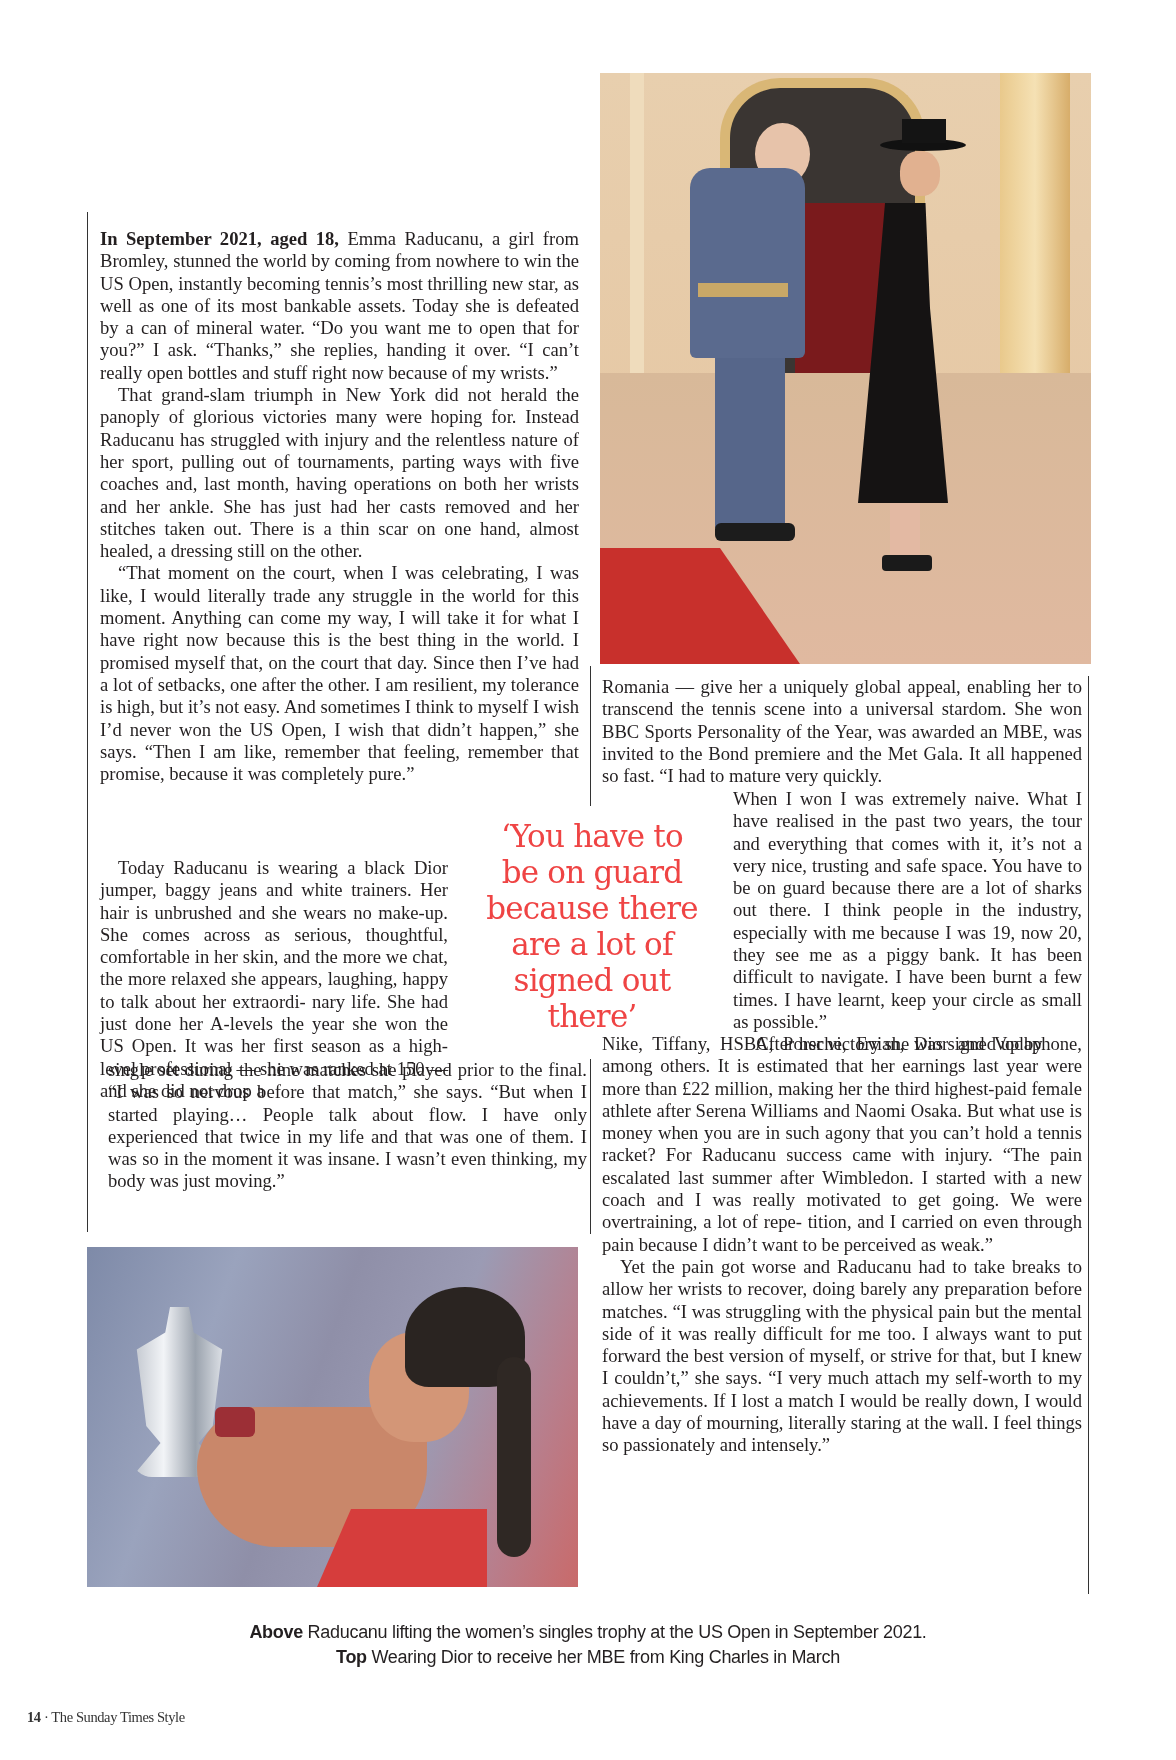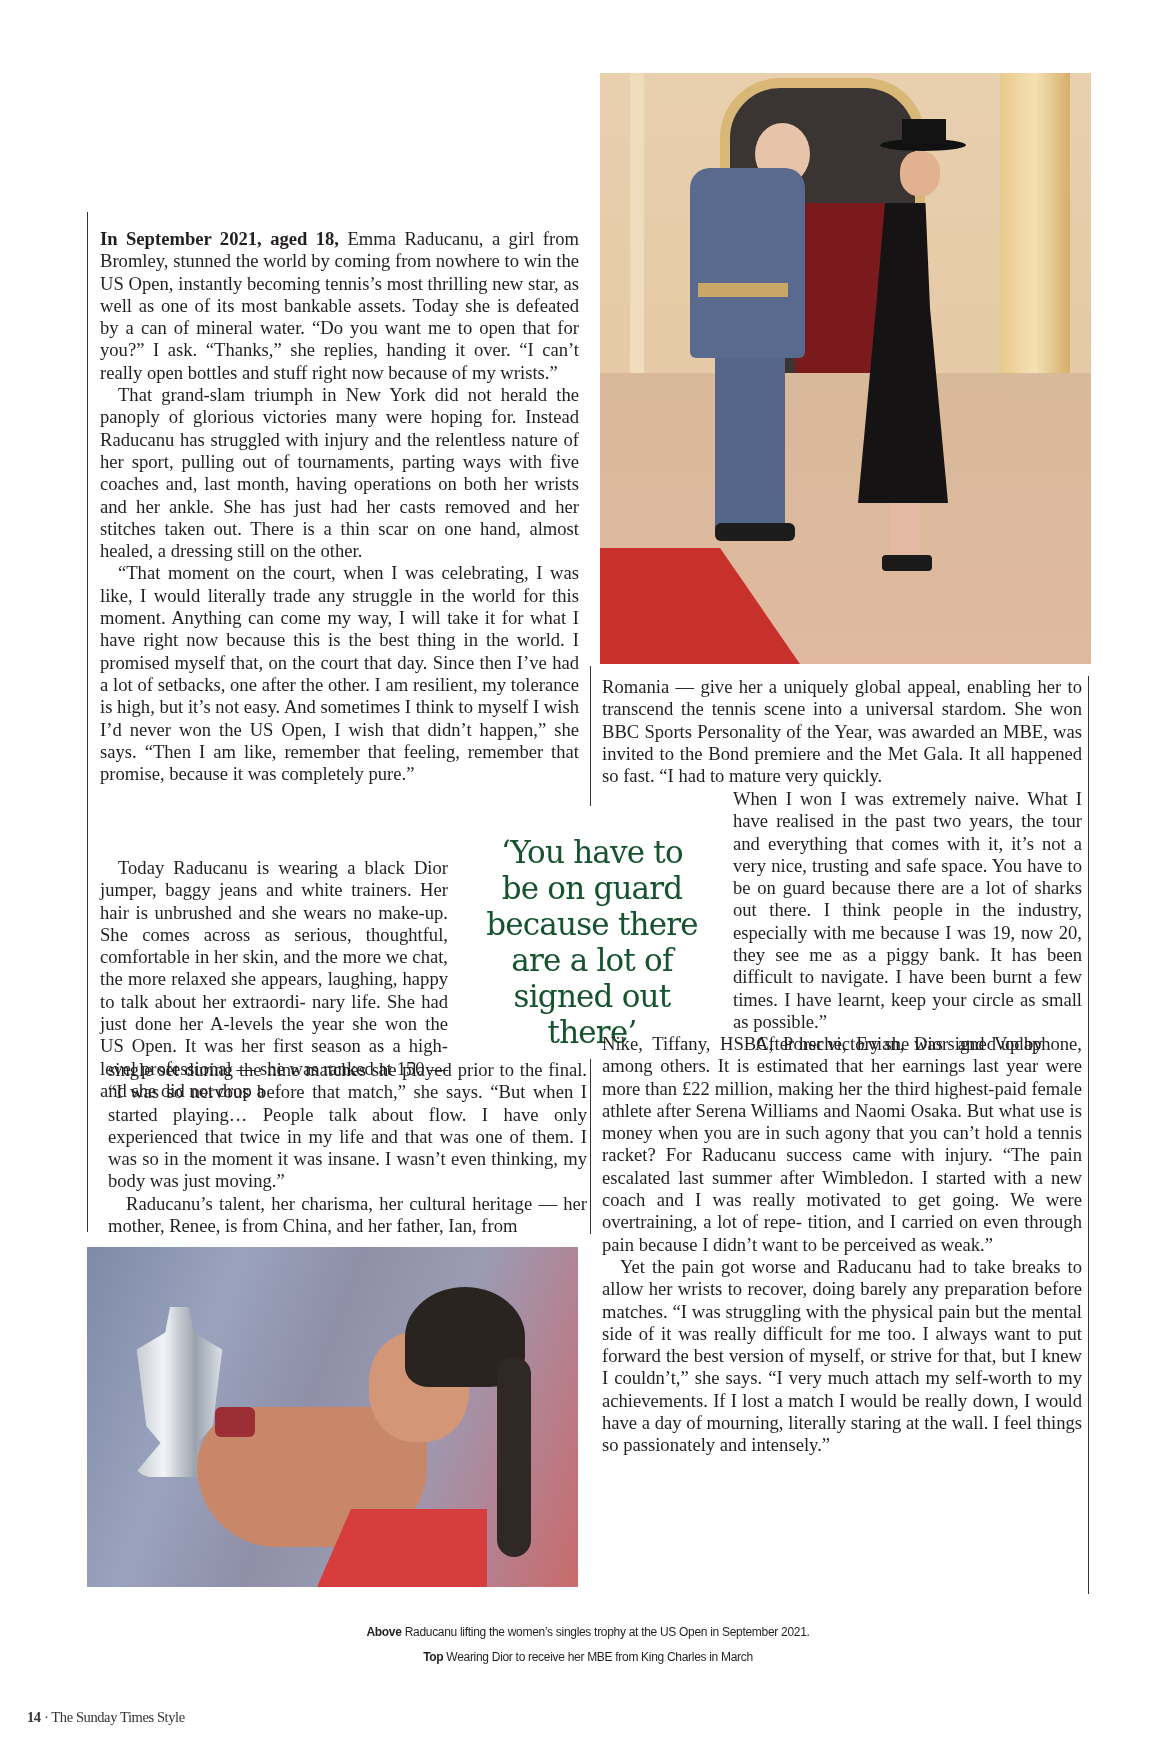--- a/index.html
+++ b/index.html
@@ -18,33 +18,33 @@
   #col-left-narrow { left: 100px; top: 813px; width: 348px; margin-top: 44px; }
   #col-left-bottom { left: 108px; top: 1059px; width: 479px; }
 
   
   #col-right-top { left: 602px; top: 676px; width: 480px; }
   #col-right-narrow { left: 733px; top: 788px; width: 349px; }
   #col-right-bottom { left: 602px; top: 1033px; width: 480px; }
 
   
   #pull-quote { position: absolute; left: 478px; top: 818px; width: 228px; text-align: center;
-    font-family: "DejaVu Serif", "Liberation Serif", serif; font-size: 31px; line-height: 36px; color: #14532d; letter-spacing: -0.8px; margin-top: 16px; }
+    font-family: "DejaVu Serif", "Liberation Serif", serif; font-size: 31px; line-height: 36px; color: #ef4444; letter-spacing: -0.8px; }
   #pull-quote div { white-space: nowrap; }
 
   
   .photo { position: absolute; overflow: hidden; }
   #photo-top { left: 600px; top: 73px; width: 491px; height: 591px;
     background: linear-gradient(180deg, #e8cfae 0%, #e6c9a6 55%, #d9b596 70%, #e2b99f 100%); }
   #photo-bottom { left: 87px; top: 1247px; width: 491px; height: 340px;
     background: linear-gradient(110deg, #7e8aa8 0%, #9aa3bd 25%, #8f8fa8 45%, #9b9bb4 65%, #b87e8c 85%, #c96a6a 100%); }
 
   
   .shape { position: absolute; }
-  .caption { position: absolute; left: 0; width: 1176px; text-align: center; font-family: "Liberation Sans", "DejaVu Sans", sans-serif; font-size: 12px; color: #231f20; line-height: 25px; letter-spacing: -0.3px; }
+  .caption { position: absolute; left: 0; width: 1176px; text-align: center; font-family: "Liberation Sans", "DejaVu Sans", sans-serif; font-size: 18px; color: #231f20; line-height: 25px; letter-spacing: -0.3px; }
   .caption b { font-weight: bold; }
   #footer { position: absolute; left: 27px; top: 1709px; font-family: "Liberation Serif", "DejaVu Serif", serif; font-size: 14.5px; color: #333; letter-spacing: -0.4px; }
   #footer .pg { font-weight: bold; }
 </style>
 </head>
 <body>
 
 <div class="rule" style="left:87px; top:212px; height:1020px;"></div>
 <div class="rule" style="left:590px; top:1059px; height:175px;"></div>
 <div class="rule" style="left:590px; top:666px; height:140px;"></div>
@@ -80,21 +80,20 @@
   <p>That grand-slam triumph in New York did not herald the panoply of glorious victories many were hoping for. Instead Raducanu has struggled with injury and the relentless nature of her sport, pulling out of tournaments, parting ways with five coaches and, last month, having operations on both her wrists and her ankle. She has just had her casts removed and her stitches taken out. There is a thin scar on one hand, almost healed, a dressing still on the other.</p>
   <p>“That moment on the court, when I was celebrating, I was like, I would literally trade any struggle in the world for this moment. Anything can come my way, I will take it for what I have right now because this is the best thing in the world. I promised myself that, on the court that day. Since then I’ve had a lot of setbacks, one after the other. I am resilient, my tolerance is high, but it’s not easy. And sometimes I think to myself I wish I’d never won the US Open, I wish that didn’t happen,” she says. “Then I am like, remember that feeling, remember that promise, because it was completely pure.”</p>
 </div>
 
 <div class="col" id="col-left-narrow">
   <p>Today Raducanu is wearing a black Dior jumper, baggy jeans and white trainers. Her hair is unbrushed and she wears no make-up. She comes across as serious, thoughtful, comfortable in her skin, and the more we chat, the more relaxed she appears, laughing, happy to talk about her extraordi- nary life. She had just done her A-levels the year she won the US Open. It was her first season as a high-level professional — she was ranked at 150 — and she did not drop a</p>
 </div>
 
 <div class="col" id="col-left-bottom">
   <p class="noindent">single set during the nine matches she played prior to the final. “I was so nervous before that match,” she says. “But when I started playing… People talk about flow. I have only experienced that twice in my life and that was one of them. I was so in the moment it was insane. I wasn’t even thinking, my body was just moving.”</p>
-  <p>Raducanu’s talent, her charisma, her cultural heritage — her mother, Renee, is from China, and her father, Ian, from</p>
 </div>
 
 <div id="pull-quote">
   <div>‘You have to</div>
   <div>be on guard</div>
   <div>because there</div>
   <div>are a lot of</div>
   <div>signed out</div>
   <div>there’</div>
 </div>

